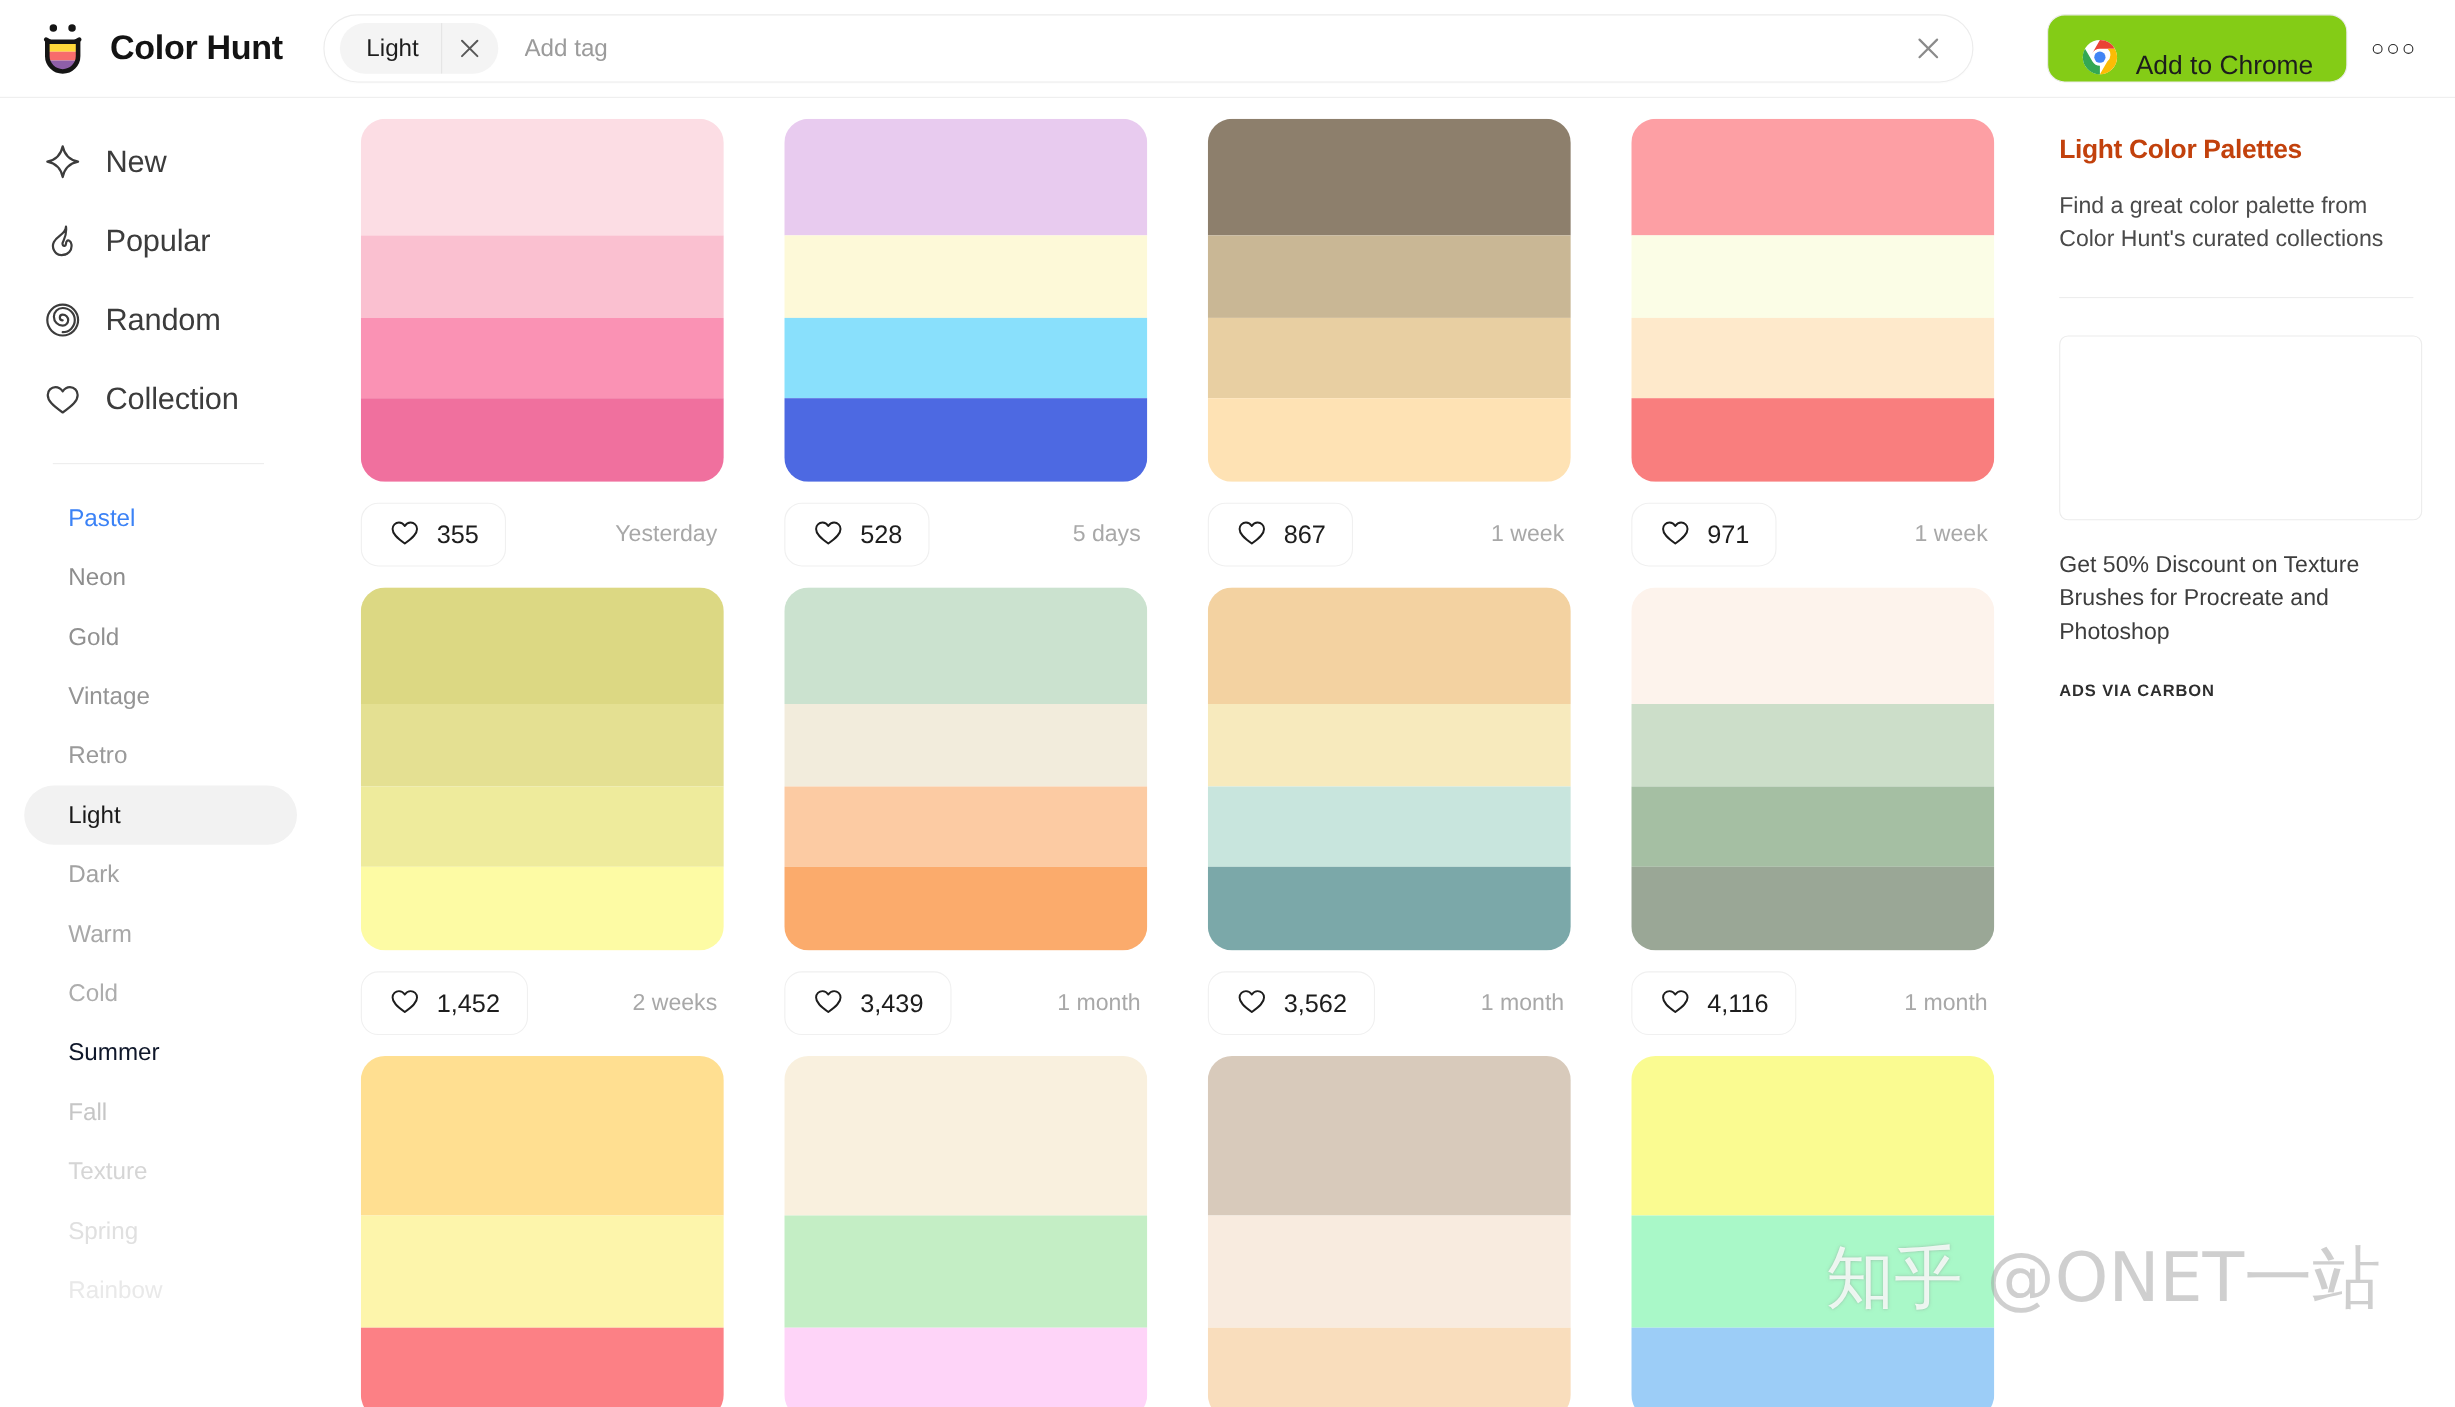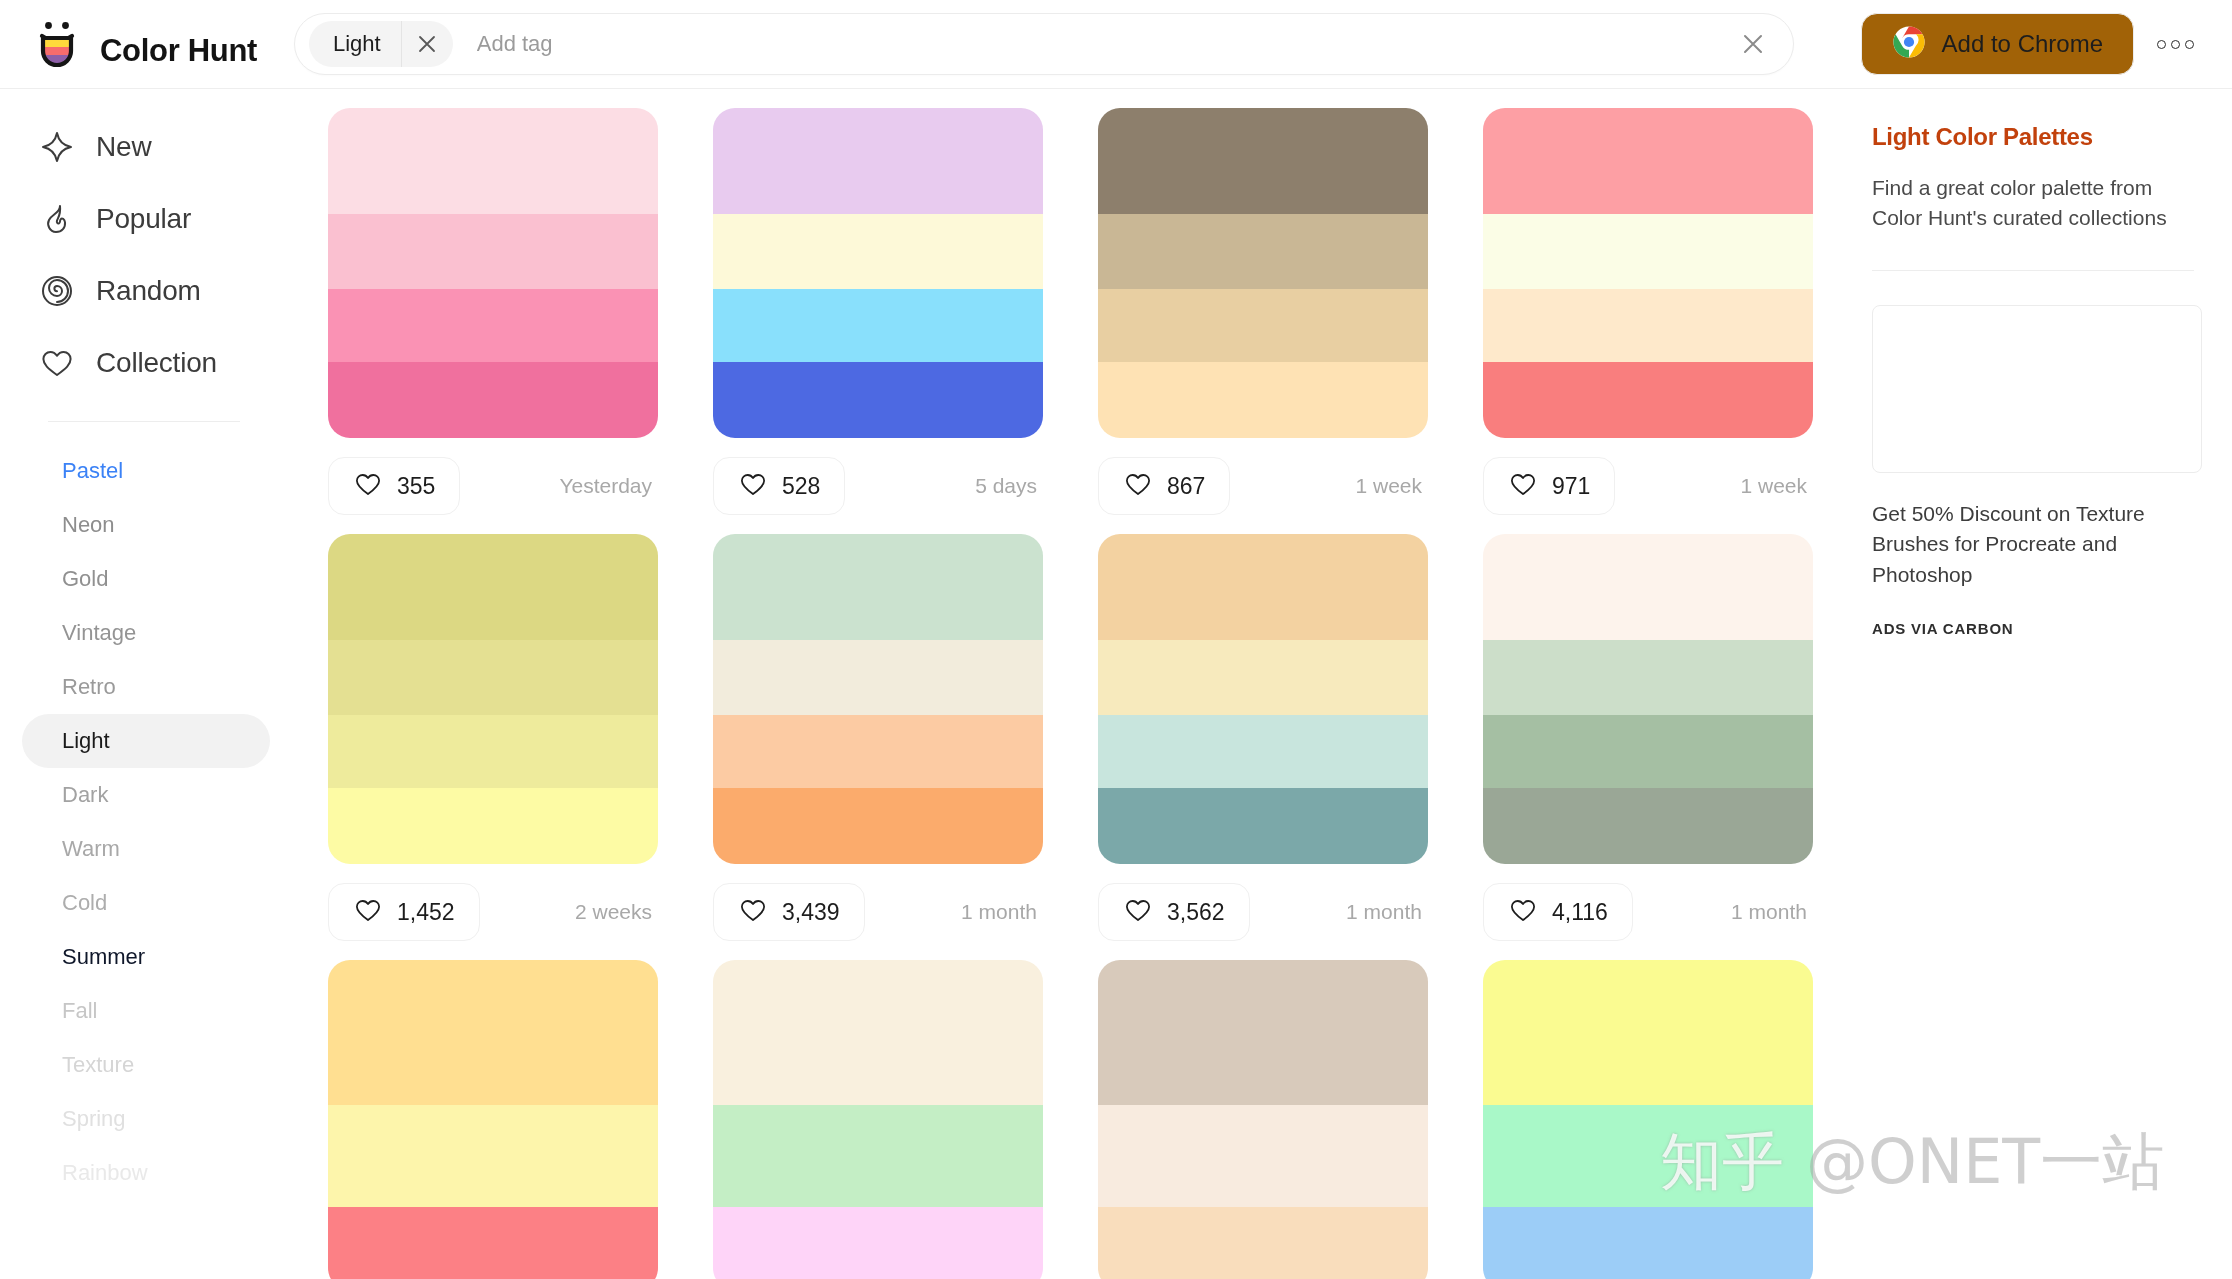--- a/index.html
+++ b/index.html
@@ -26,21 +26,21 @@
     width: 2232px;
     height: 89px;
     background: #fff;
     border-bottom: 1px solid #eeeeee;
     display: flex;
     align-items: center;
   }
 
   .brand {
     display: flex;
-    align-items: flex-end;
+    align-items: center;
     gap: 18px;
     margin-left: 32px;
     width: 258px;
     flex: none;
     cursor: pointer;
   }
   .brand-logo { width: 50px; height: 50px; flex: none; }
   .brand-title {
     font-size: 31px;
     font-weight: 700;
@@ -109,27 +109,27 @@
 
   .header-right {
     display: flex;
     align-items: center;
     gap: 10px;
     margin-left: auto;
     margin-right: 26px;
   }
   .chrome-btn {
     display: flex;
-    align-items: center;
+    align-items: flex-end;
     gap: 16px;
     height: 62px;
     padding: 0 30px;
     border: 1px solid #ececec;
     border-radius: 16px;
-    background: #a16207;
+    background: #84cc16;
     cursor: pointer;
   }
   .chrome-btn-label {
     font-size: 24px;
     color: #1d1d1d;
     white-space: nowrap;
   }
   .more-btn {
     width: 62px; height: 62px;
     display: flex; align-items: center; justify-content: center;

